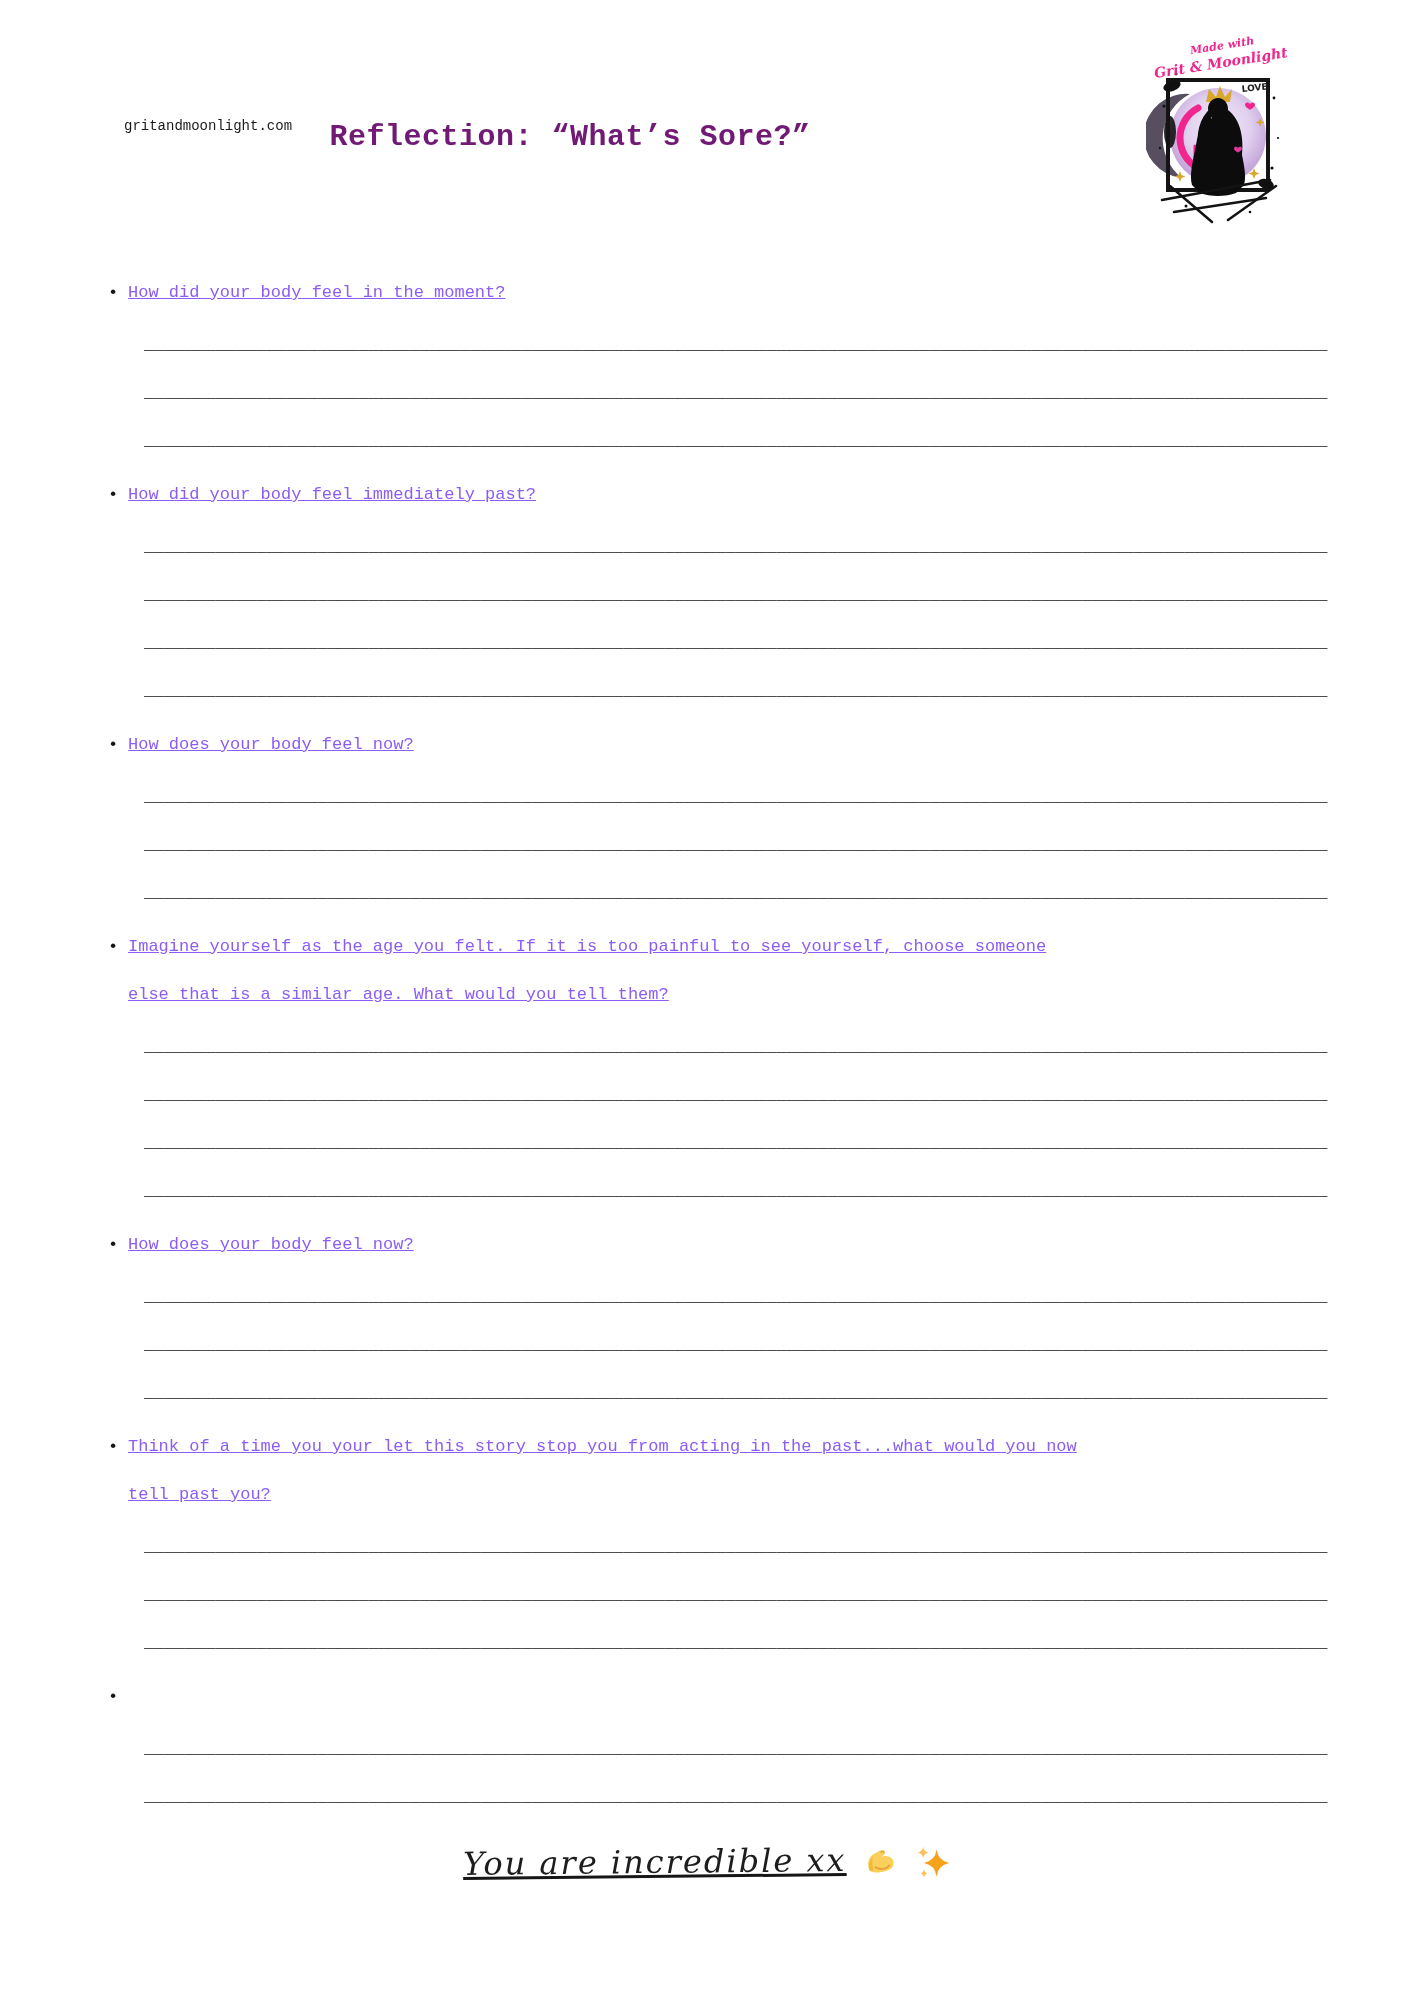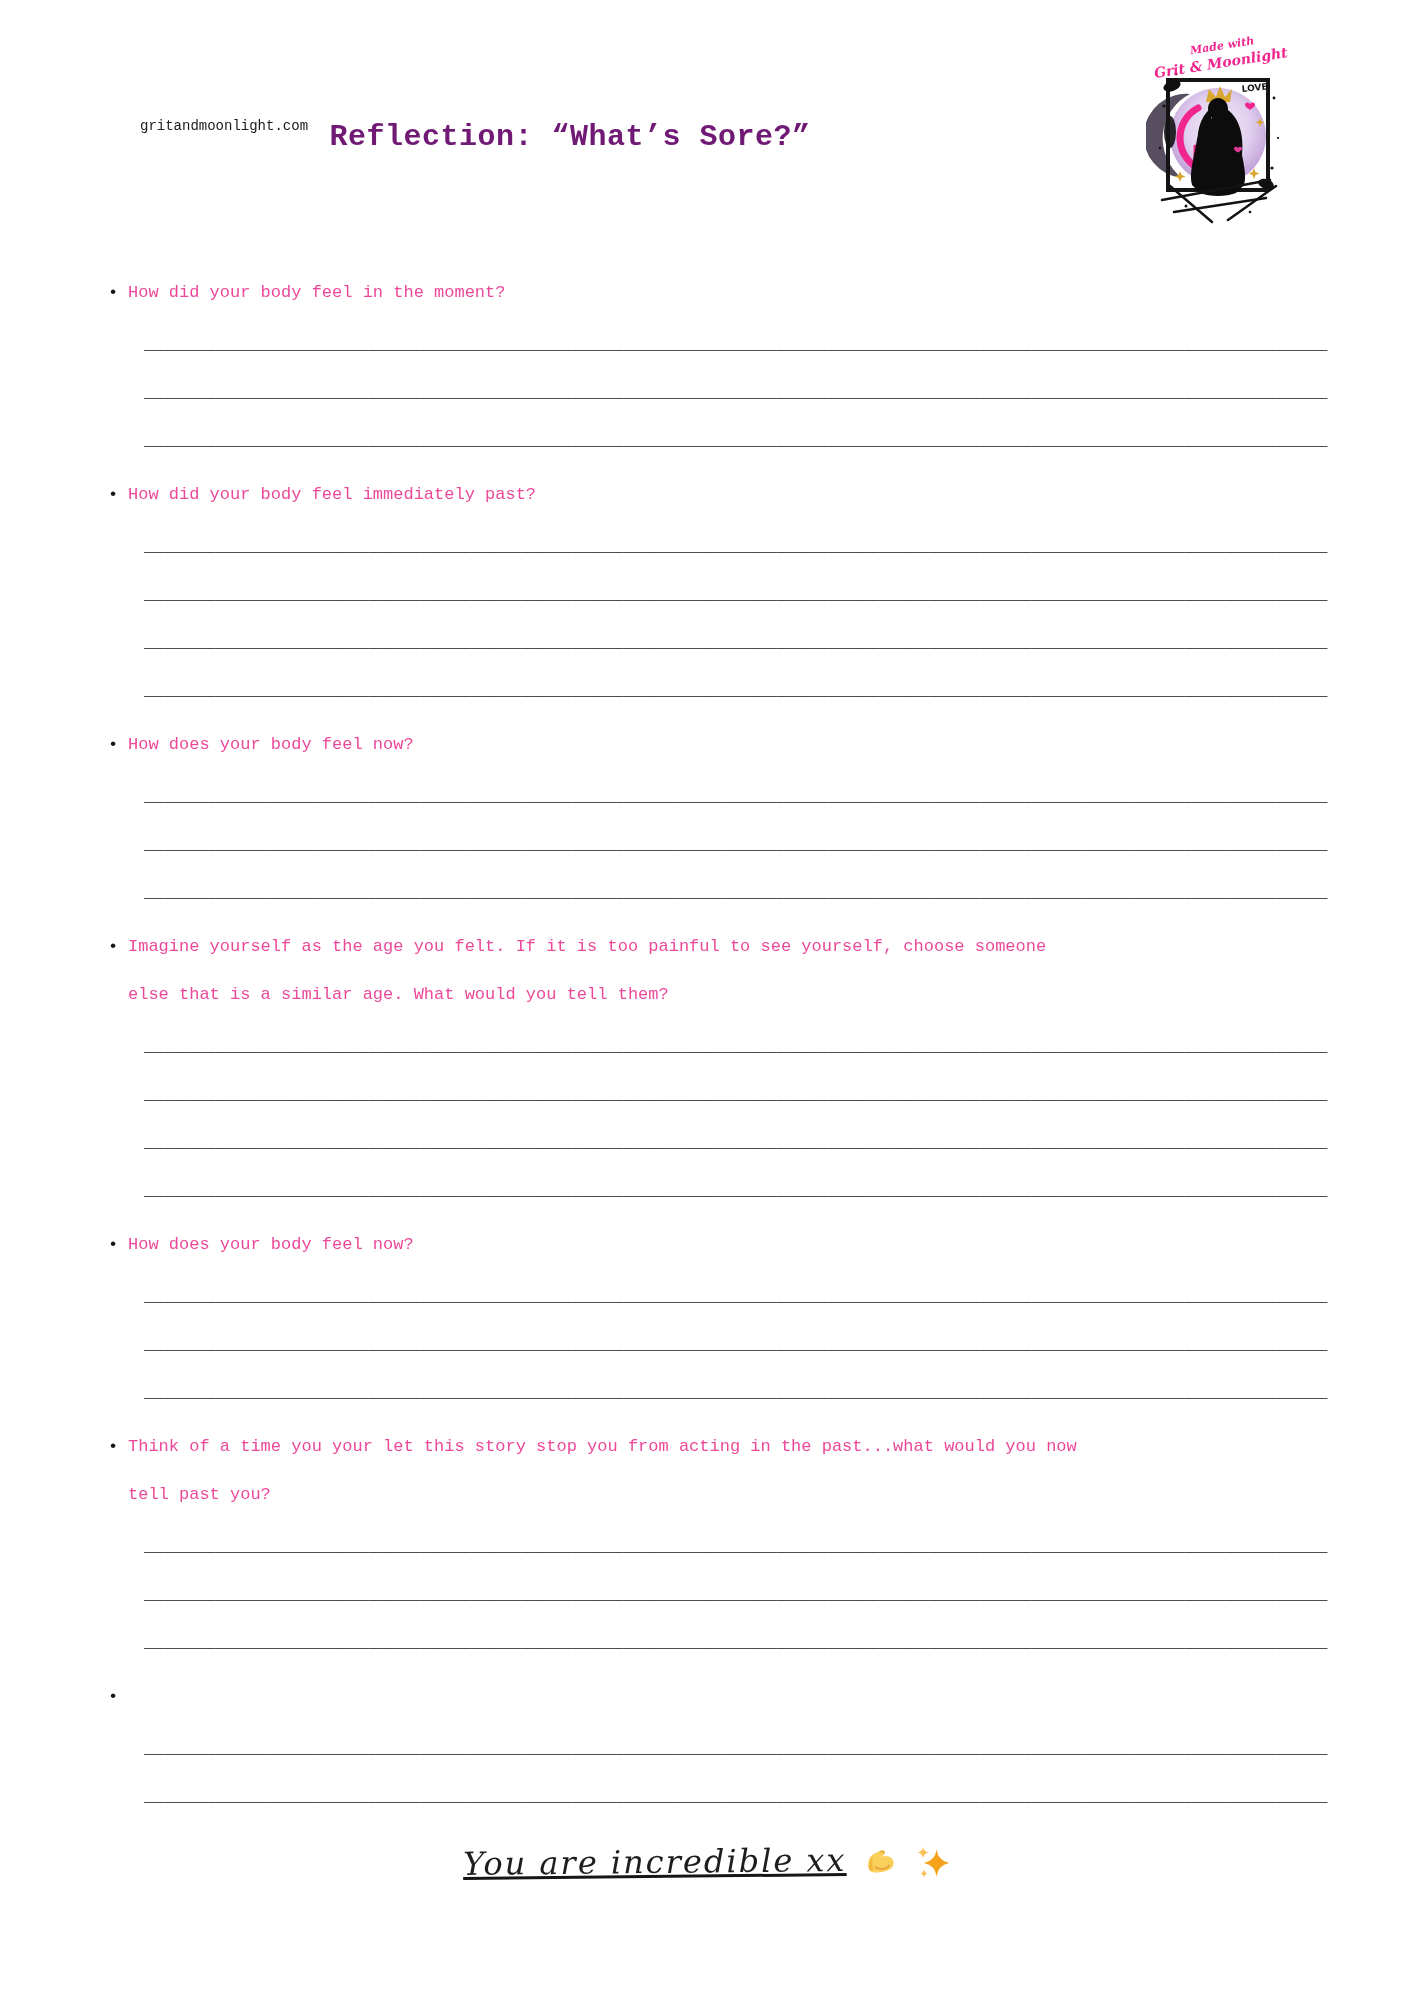--- a/index.html
+++ b/index.html
@@ -8,21 +8,21 @@
     width: 1414px;
     height: 2000px;
     background: #ffffff;
     font-family: "Liberation Mono", monospace;
     color: #161616;
     overflow: hidden;
   }
   .site-url {
     position: absolute;
     top: 118px;
-    left: 140px;
+    left: 124px;
     font-size: 14px;
     color: #1a1a1a;
   }
   .title {
     position: absolute;
     top: 120px;
     left: 0;
     width: 1140px;
     margin: 0;
     text-align: center;
@@ -52,21 +52,22 @@
     width: 20px;
     line-height: 48px;
     font-size: 17px;
     color: #161616;
   }
   .q-text {
     margin: 0;
     font-size: 17px;
     line-height: 48px;
     max-width: 960px;
-    color: #ec4899;
+    color: #8b5cf6;
+    text-decoration: underline;
   }
   .ans-lines { margin-left: 36px; margin-top: 4px; }
   .ans-line {
     height: 48px;
     line-height: 48px;
     font-size: 17px;
     width: 1185px;
     white-space: nowrap;
     overflow: hidden;
     color: #141414;

